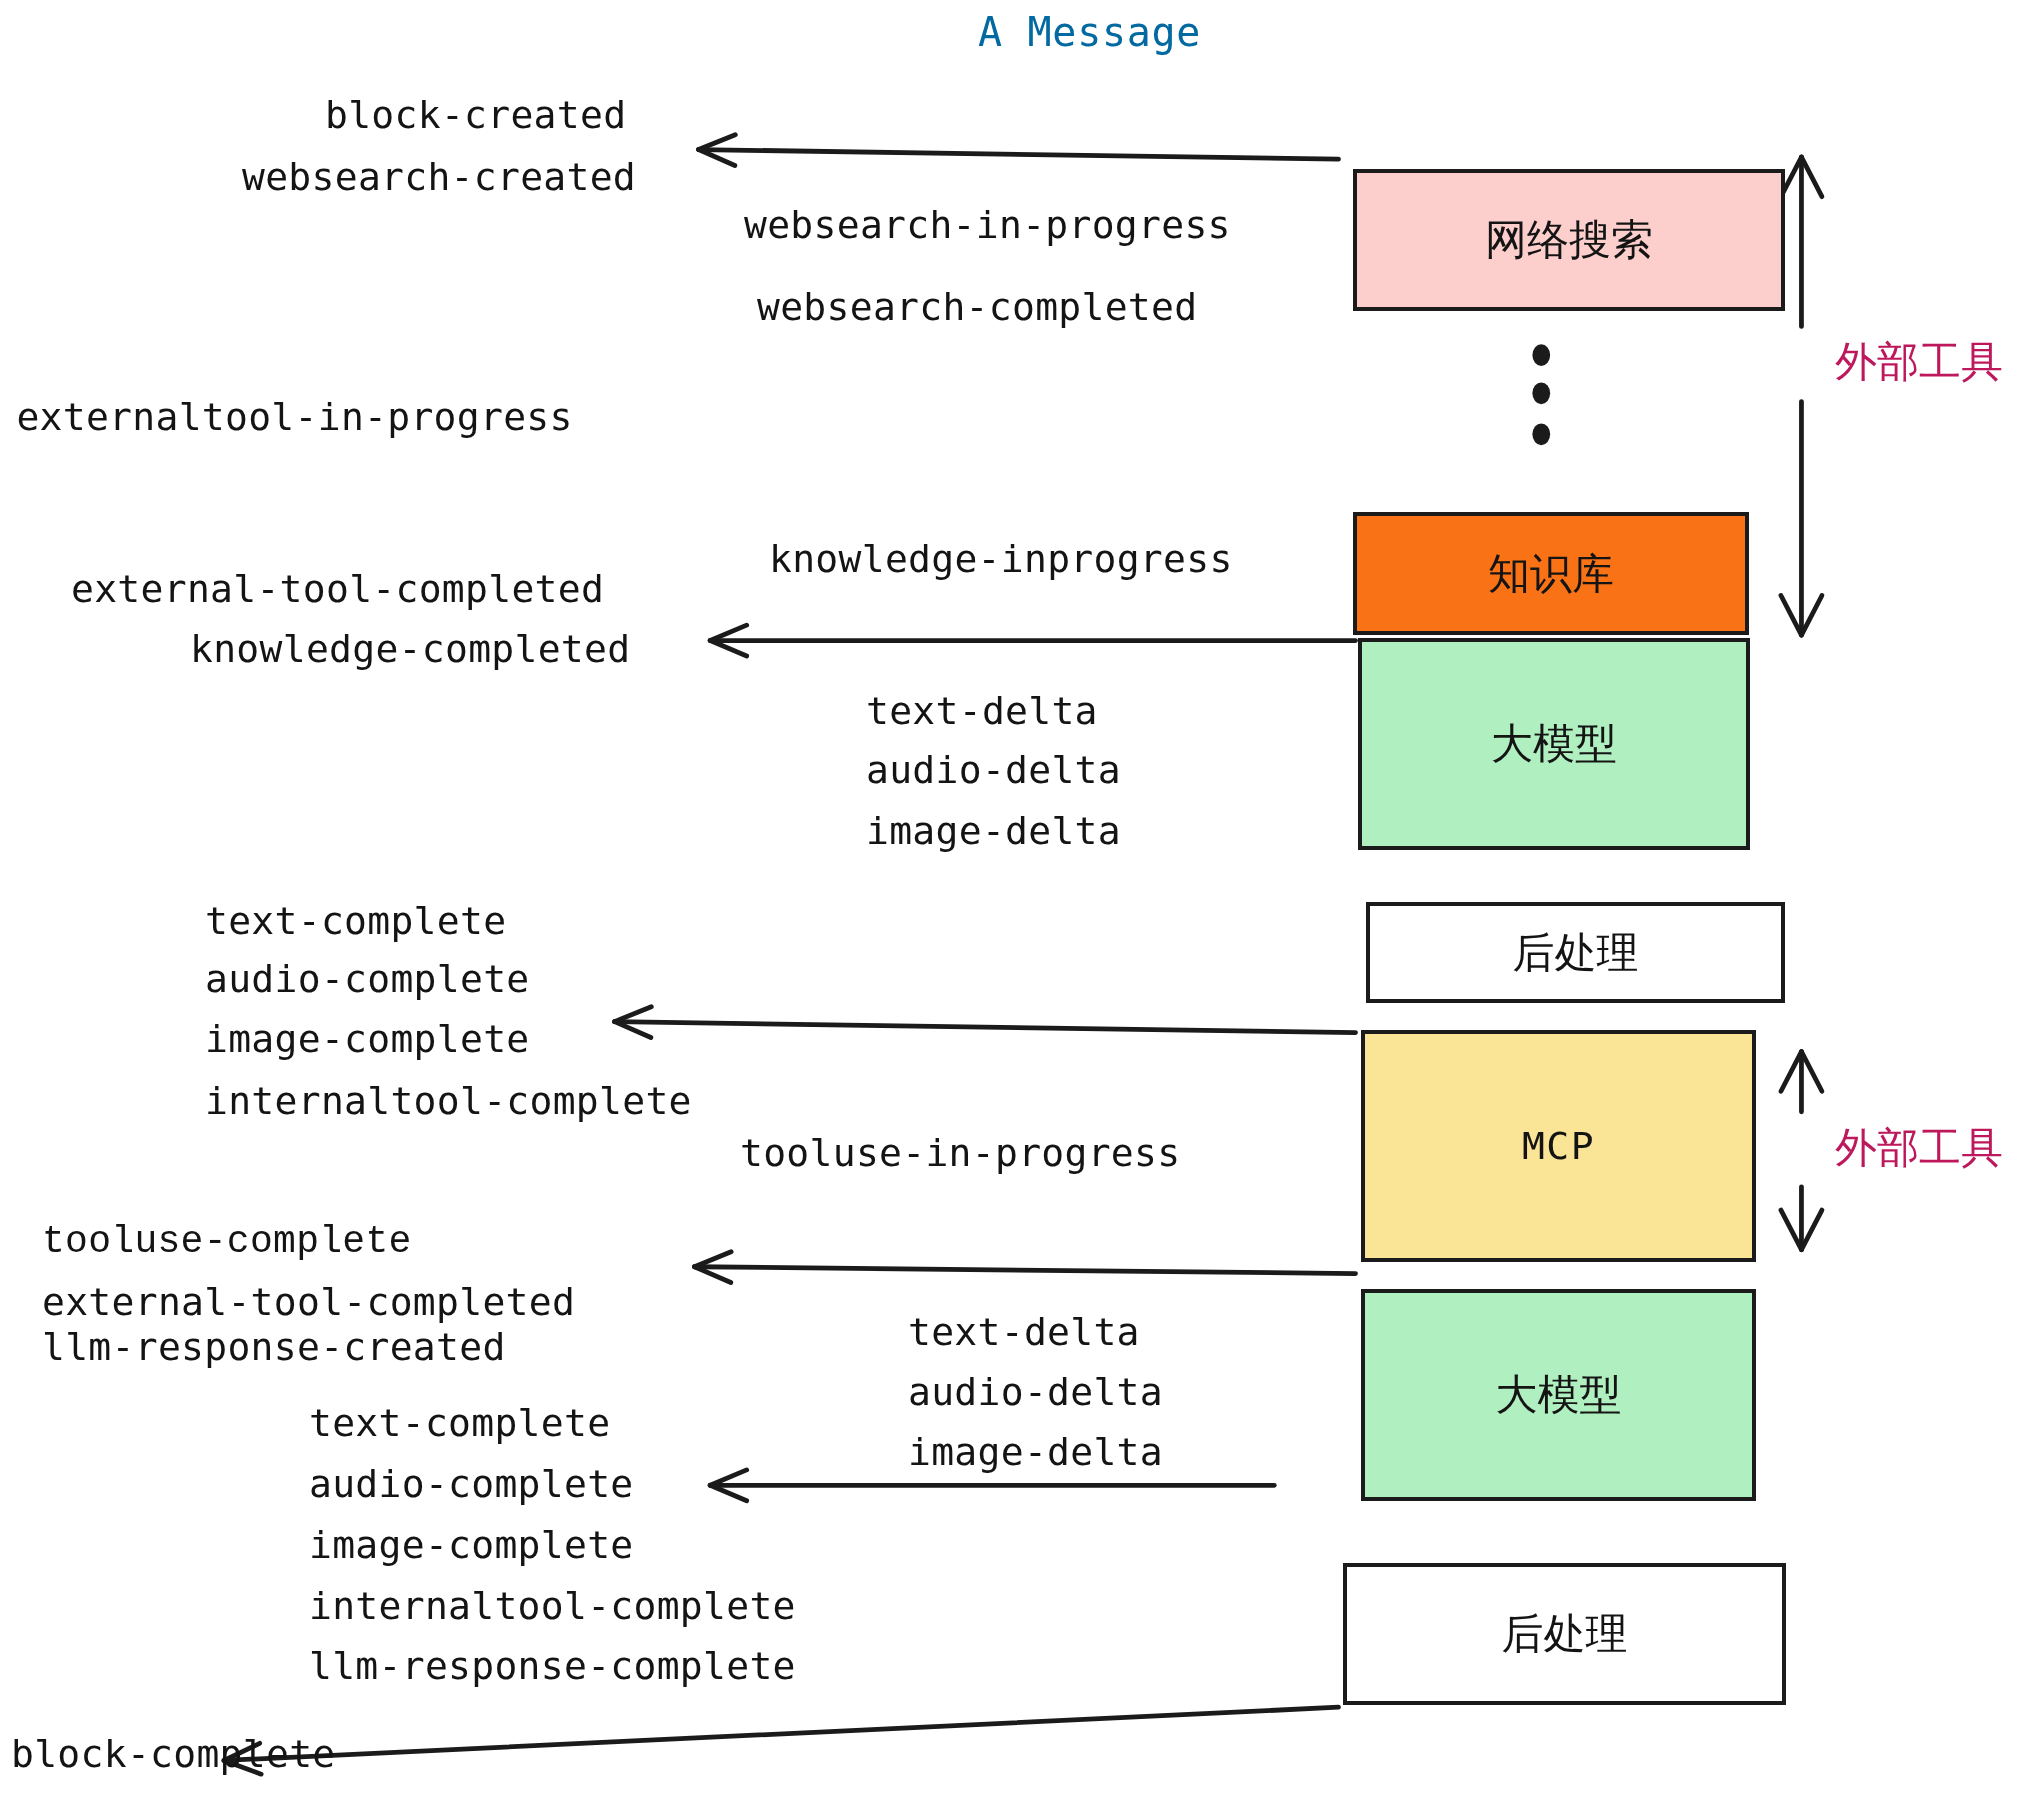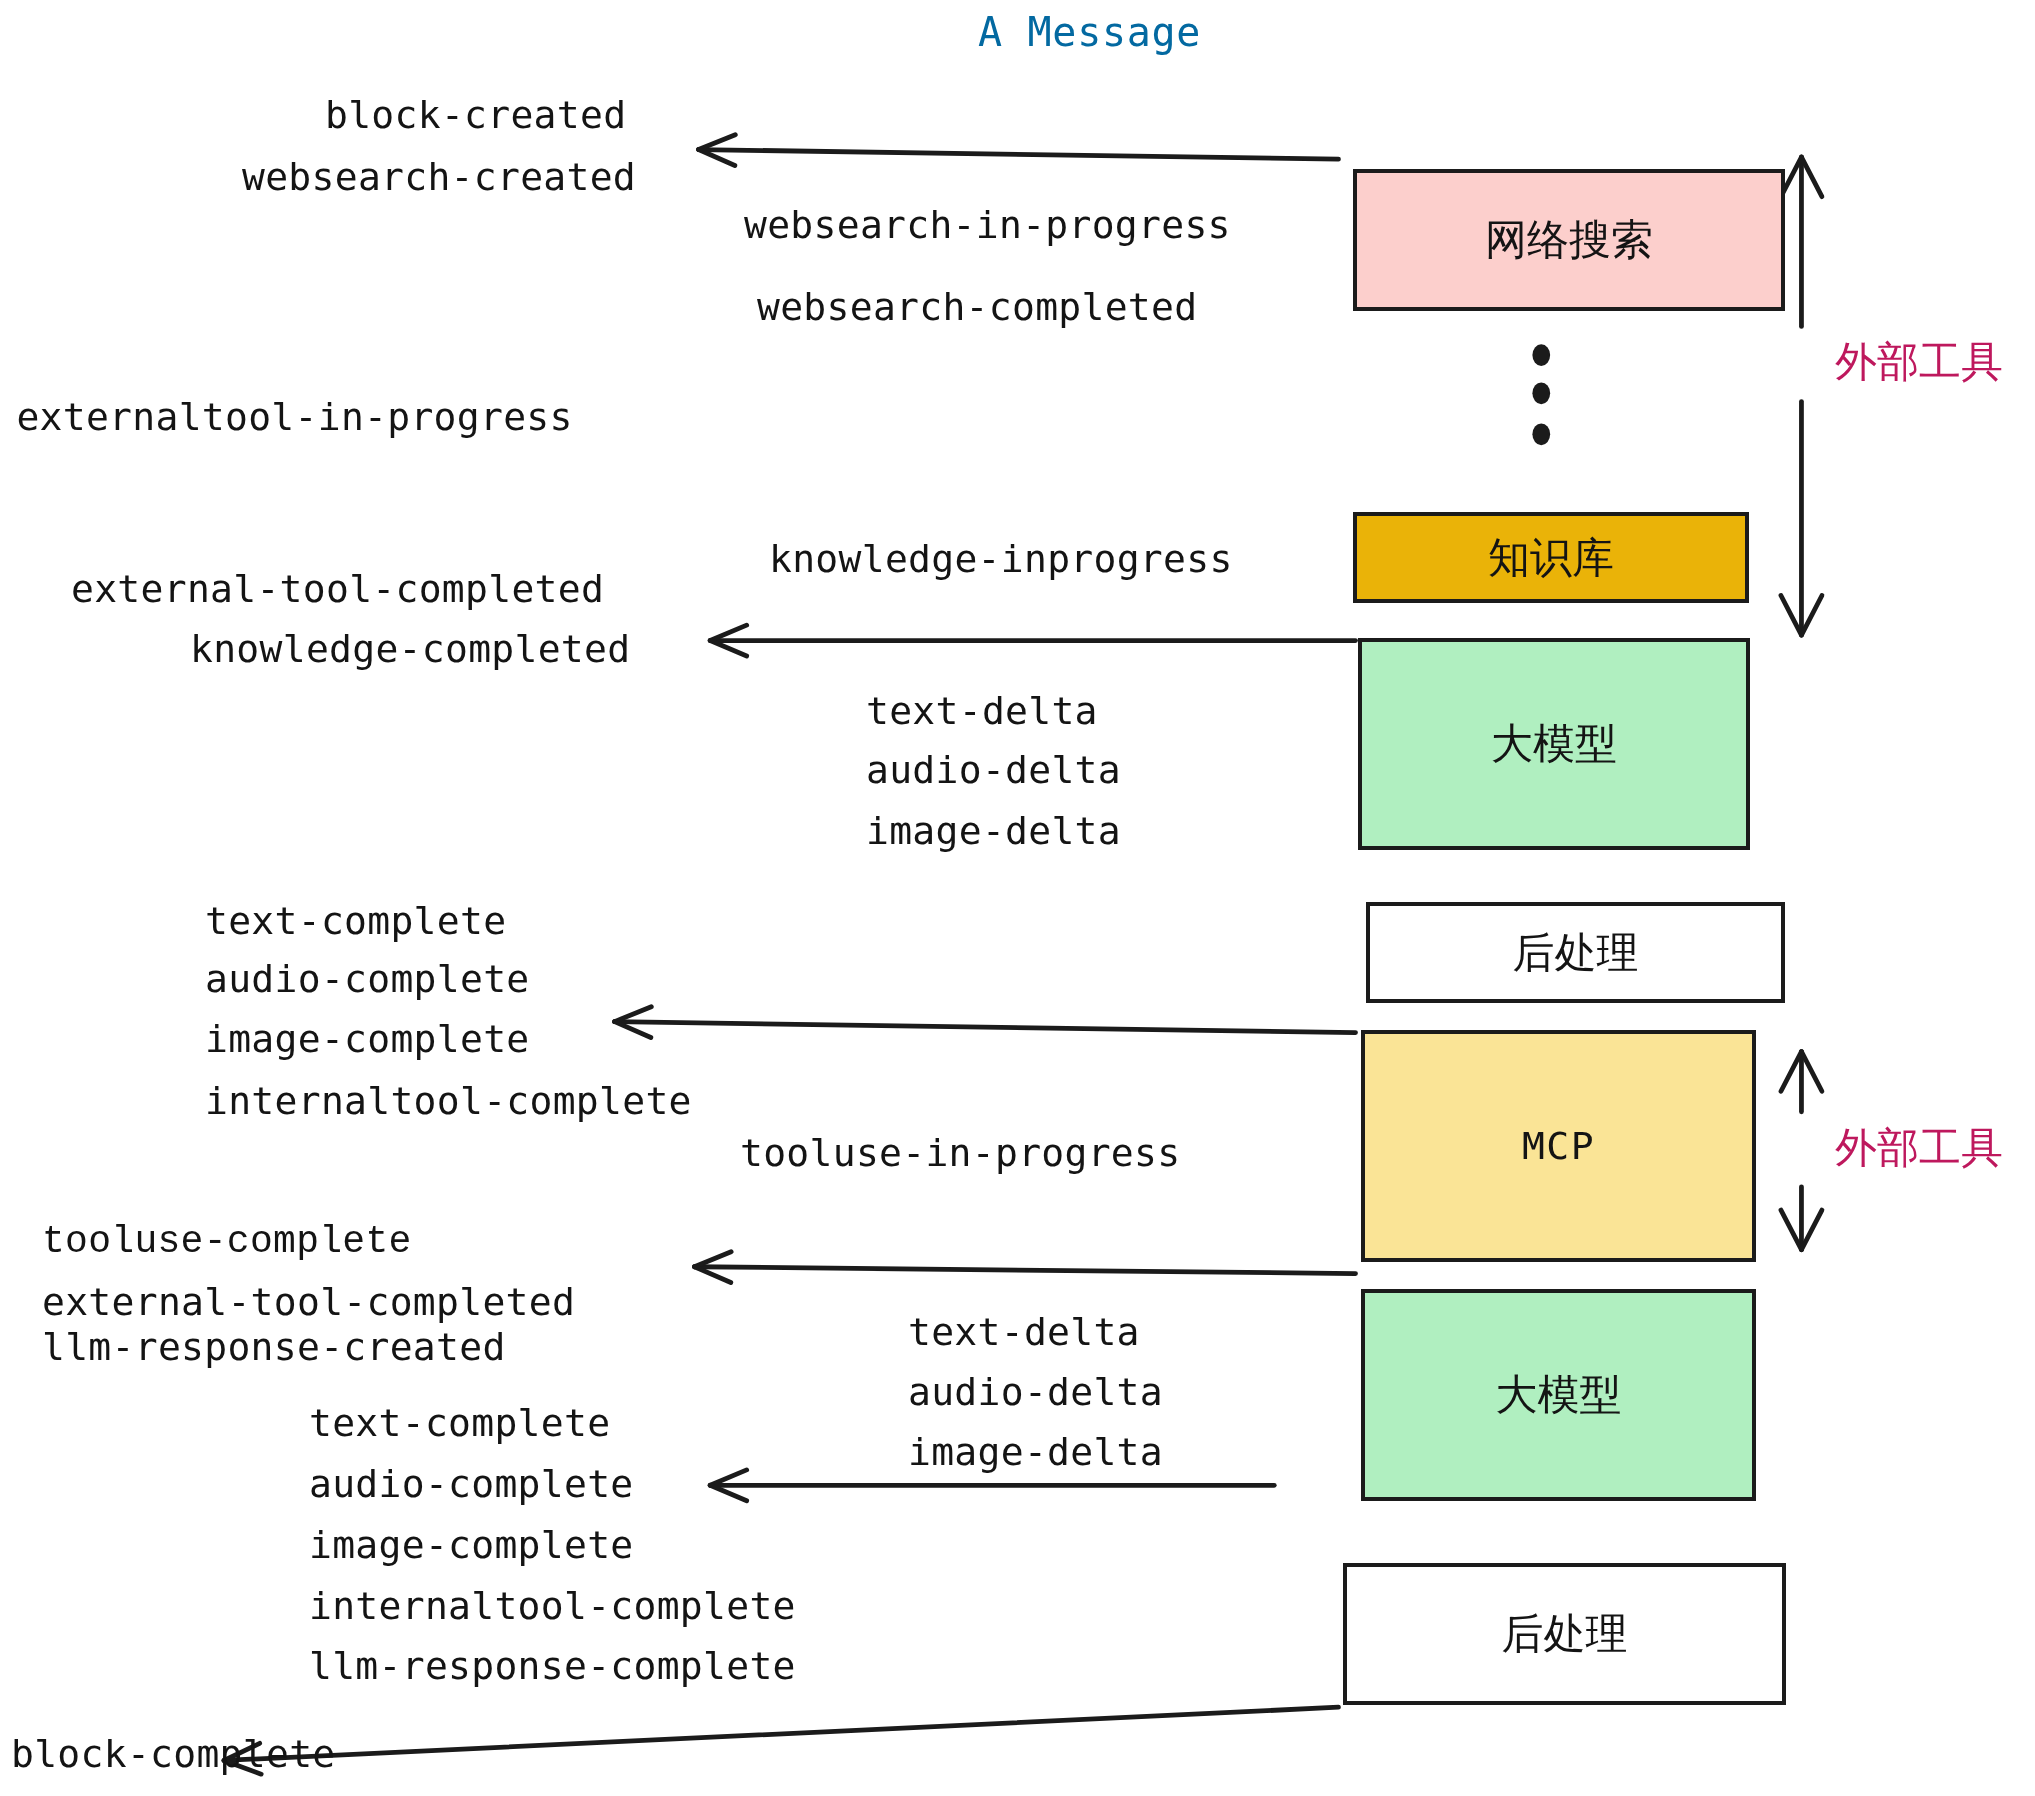--- a/index.html
+++ b/index.html
@@ -159,21 +159,21 @@
       <div class="ev" style="left: 309px; top: 1465px;">audio-complete</div>
       <div class="ev" style="left: 309px; top: 1526px;">image-complete</div>
       <div class="ev" style="left: 309px; top: 1587px;">internaltool-complete</div>
       <div class="ev" style="left: 309px; top: 1647px;">llm-response-complete</div>
       <div class="ev" style="left: 11px; top: 1735px;">block-complete</div>
     </div>
   <div id="nodes-layer">
       <div class="nodebox" style="left: 1353px; top: 169px; width: 432px; height: 142px; background: rgb(252, 207, 204); border-color: rgb(27, 27, 27);">
         <span class="boxlabel" style="position: static;">网络搜索</span>
       </div>
-      <div class="nodebox" style="left: 1353px; top: 512px; width: 396px; height: 91px; background: #eab308; border-color: rgb(27, 27, 27);">
+      <div class="nodebox" style="left: 1353px; top: 512px; width: 396px; height: 123px; background: #f97316; border-color: rgb(27, 27, 27);">
         <span class="boxlabel" style="position: static;">知识库</span>
       </div>
       <div class="nodebox" style="left: 1358px; top: 638px; width: 392px; height: 212px; background: rgb(176, 239, 192); border-color: rgb(27, 27, 27);">
         <span class="boxlabel" style="position: static;">大模型</span>
       </div>
       <div class="nodebox" style="left: 1366px; top: 902px; width: 419px; height: 101px; background: rgb(255, 255, 255); border-color: rgb(27, 27, 27);">
         <span class="boxlabel" style="position: static;">后处理</span>
       </div>
       <div class="nodebox" style="left: 1361px; top: 1030px; width: 395px; height: 232px; background: rgb(250, 228, 150); border-color: rgb(27, 27, 27);">
         <span class="boxlabel mcplabel" style="position: static;">MCP</span>

